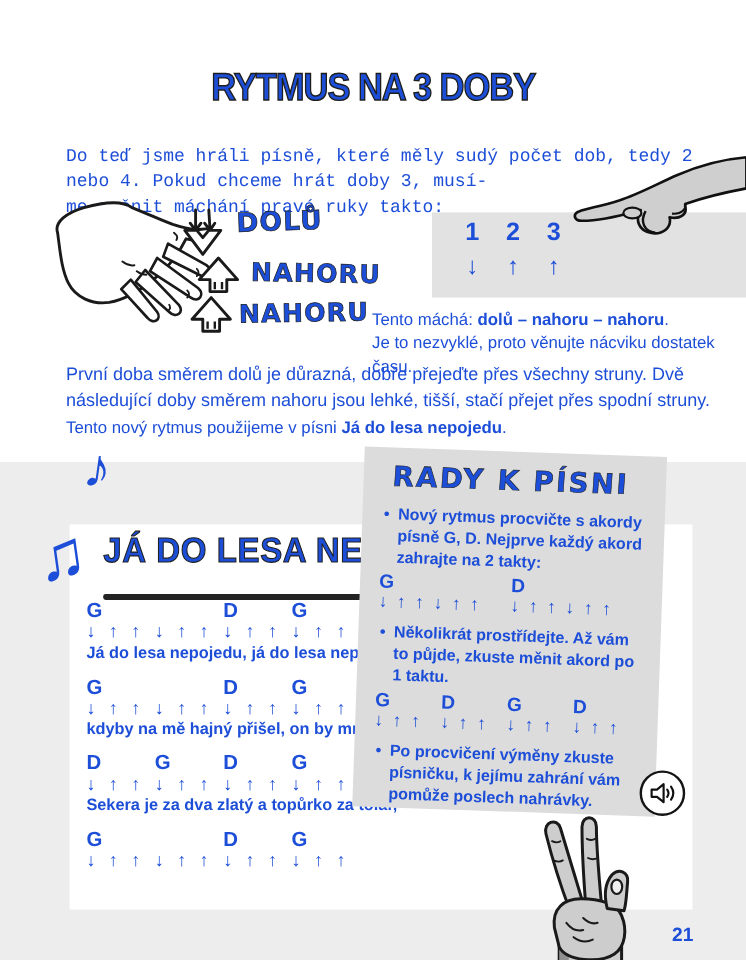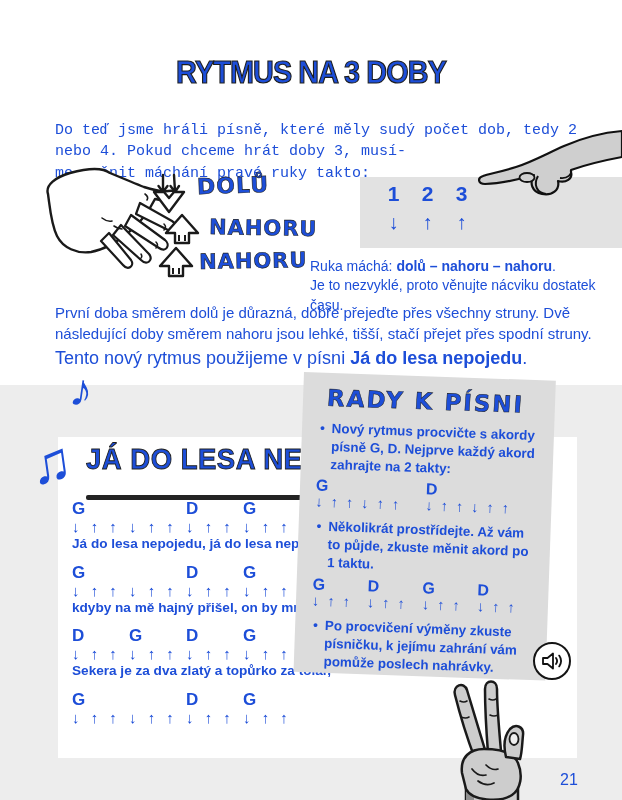--- a/index.html
+++ b/index.html
@@ -23,21 +23,21 @@
   .lbl-nahoru2{left:199px;top:229px;transform:rotate(-1deg);font-size:21px;}
   
   .count-box{position:absolute;left:360px;top:157px;width:262px;height:71px;background:#e2e2e2;}
   .count-cols{display:flex;gap:13px;padding:4px 0 0 23px;}
   .count-col{width:21px;text-align:center;display:flex;flex-direction:column;}
   .count-num{font-size:21px;font-weight:700;line-height:26px;}
   .count-arrow{font-size:20px;font-weight:700;line-height:30px;}
   .pointing-hand{position:absolute;right:0;top:101px;z-index:3;}
   .caption{position:absolute;left:310px;top:237px;margin:0;font-size:14px;line-height:1.38;}
   .p2{position:absolute;left:55px;top:282px;width:552px;margin:0;font-size:15px;line-height:1.42;}
-  .p3{position:absolute;left:55px;top:328px;width:552px;margin:0;font-size:18px;}
+  .p3{position:absolute;left:55px;top:328px;width:552px;margin:0;font-size:14px;}
   
   .bottom{position:absolute;left:0;top:365px;width:622px;height:435px;background:#ededed;}
   .note1{position:absolute;left:70px;top:-18px;font-size:46px;line-height:1;transform:rotate(8deg);z-index:2;}
   .songbox{position:absolute;left:58px;top:52px;width:519px;height:321px;background:#fff;z-index:1;}
   .note2{position:absolute;left:-28px;top:-2px;font-size:56px;line-height:1;transform:rotate(-8deg);}
   .song-title{position:absolute;left:28px;top:6px;margin:0;font-size:29px;font-weight:700;
               letter-spacing:.5px;transform:scaleX(.95);transform-origin:left;
               -webkit-text-stroke:.9px #1d1d1b;white-space:nowrap;}
   .rule{position:absolute;left:28px;top:58px;width:253px;height:4.5px;background:#232323;border-radius:2px;}
   .verses{position:absolute;left:14px;top:64px;}
@@ -56,21 +56,21 @@
   .bullet{display:flex;gap:7px;font-size:13.4px;font-weight:700;line-height:1.33;margin:0 0 5px 2px;}
   .tips .beats{margin:2px 0 7px 0;}
   .tips .chord{font-size:16px;height:16px;}
   .tips .arrows{font-size:14.5px;word-spacing:4px;}
   .lineA .beat{width:110px;}
   .lineB .beat{width:55px;}
   .speaker{position:absolute;left:533px;top:257px;width:38px;height:38px;border-radius:50%;
            background:#fff;border:2.5px solid #141414;box-sizing:border-box;
            display:flex;align-items:center;justify-content:center;z-index:4;}
   .peace-hand{position:absolute;left:426px;top:292px;z-index:3;}
-  .pagenum{position:absolute;left:560px;top:386px;font-size:16px;font-weight:400;}
+  .pagenum{position:absolute;left:560px;top:386px;font-size:16px;font-weight:700;}
 </style>
 </head>
 <body>
 
 <div class="page">
 
   <h1 class="main-title">RYTMUS NA 3 DOBY</h1>
 
   <p class="intro"><span>Do teď jsme hráli písně, které měly sudý počet dob, tedy 2 nebo 4. Pokud chceme hrát doby 3, musí-</span><br><span>me změnit máchání pravé ruky takto:</span></p>
 
@@ -124,21 +124,21 @@
     </div>
   </div>
 
   <svg class="pointing-hand" width="146" height="96" viewBox="0 0 146 96">
     <path d="M146 10 C122 12 104 18 88 25 C72 32 56 41 40 46 C24 51 12 53 7 55 C1 57 2 63 9 63 C22 63 40 59 54 55 L58 54 C53 62 56 71 66 73 C76 75 84 69 82 60 C90 62 97 58 95 51 L95 49 C112 43 130 39 146 36 Z" fill="#cfcfcf" stroke="#111" stroke-width="2.2" stroke-linejoin="round"></path>
     <path d="M62 55 C57 64 61 72 70 73" fill="none" stroke="#111" stroke-width="2"></path>
     <ellipse cx="51" cy="56.5" rx="7.5" ry="4.5" fill="#cfcfcf" stroke="#111" stroke-width="1.8"></ellipse>
     <path d="M84 57 C92 58 96 53 95 49" fill="none" stroke="#111" stroke-width="1.8"></path>
   </svg>
 
-  <p class="caption"><span>Ruka máchá: </span><b>dolů – nahoru – nahoru</b><span>.</span><br><span>Je to nezvyklé, proto věnujte nácviku dostatek času.</span></p>
+  <p class="caption"><span>Tento máchá: </span><b>dolů – nahoru – nahoru</b><span>.</span><br><span>Je to nezvyklé, proto věnujte nácviku dostatek času.</span></p>
 
   <p class="p2">První doba směrem dolů je důrazná, dobře přejeďte přes všechny struny. Dvě následující doby směrem nahoru jsou lehké, tišší, stačí přejet přes spodní struny.</p>
   <p class="p3"><span>Tento nový rytmus použijeme v písni </span><b>Já do lesa nepojedu</b><span>.</span></p>
 
   <div class="bottom">
 
     <span class="note1">♪</span>
 
     <div class="songbox">
       <span class="note2">♫</span>

